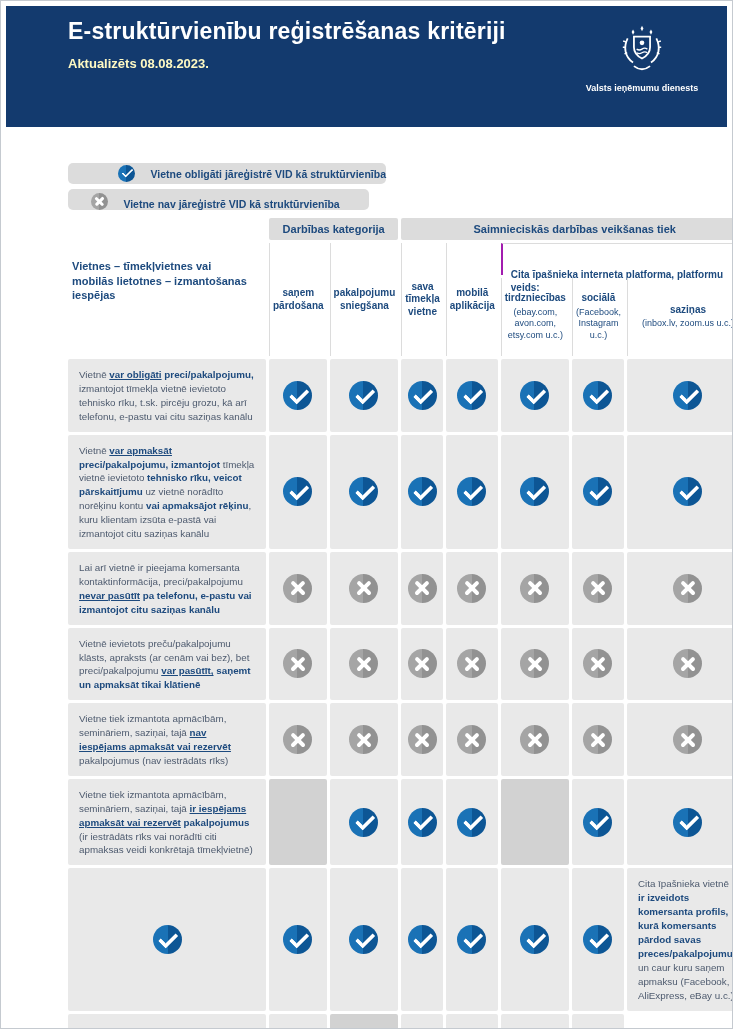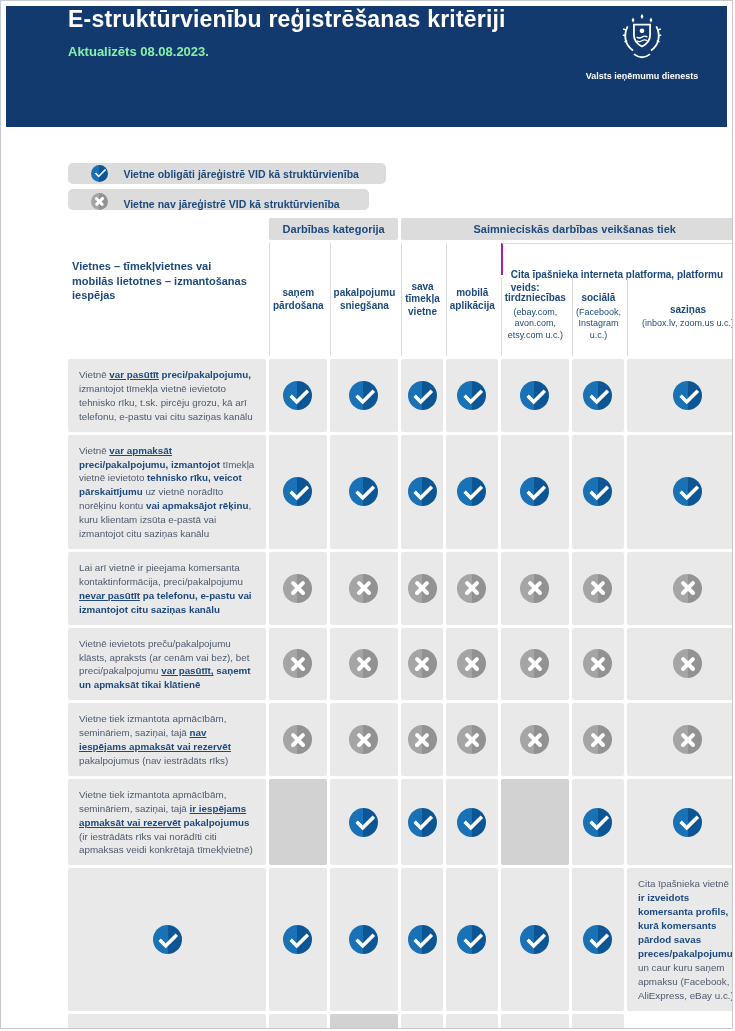--- a/index.html
+++ b/index.html
@@ -1,30 +1,30 @@
 <!DOCTYPE html>
 <html><head>
 <meta charset="utf-8">
 <style>
   html,body{margin:0;padding:0;background:#fff;}
   body{font-family:"Liberation Sans","DejaVu Sans",sans-serif;-webkit-font-smoothing:antialiased;}
   .page{position:relative;width:733px;height:1029px;border:1px solid #c5cad0;box-sizing:border-box;background:#fff;overflow:hidden;}
 
   
-  .hdr{margin:5px 5px 0 5px;height:121px;background:#133a6e;display:flex;justify-content:space-between;box-sizing:border-box;padding:0 26px 0 62px;}
+  .hdr{margin:5px 5px 0 5px;height:121px;background:#133a6e;display:flex;justify-content:space-between;box-sizing:border-box;padding:12px 26px 0 62px;}
   .hdr h1{margin:0;color:#fff;font-size:23px;line-height:1.18;font-weight:bold;letter-spacing:.2px;max-width:470px;}
-  .updated{margin-top:11px;color:#86efac;font-size:13px;font-weight:bold;}
+  .updated{margin-top:11px;color:#fef9c3;font-size:13px;font-weight:bold;}
   .logo{display:flex;flex-direction:column;align-items:center;width:118px;padding-top:6px;}
   .logo svg{display:block;}
   .logo-text{margin-top:7px;color:#fff;font-size:9px;font-weight:bold;text-align:center;line-height:1.3;}
 
   
   .legend{margin:36px 0 0 67px;}
   .legend-row{height:21px;background:#dcdcdc;border-radius:5px;display:flex;align-items:center;padding-left:23px;box-sizing:border-box;margin-bottom:5px;}
-  .legend-row-1{width:318px;}
+  .legend-row-1{width:318px;justify-content:flex-end;}
   .legend-row-2{width:301px;align-items:flex-end;}
   .legend-label{margin-left:15px;font-size:10.5px;font-weight:bold;color:#1d4a7e;}
 
   
   .mark{position:relative;display:inline-block;width:2.9em;height:2.9em;border-radius:50%;flex:0 0 auto;}
   .mark-check{background:linear-gradient(90deg,#1a72b6 0 50%,#0d5695 50% 100%);}
   .mark-cross{background:linear-gradient(90deg,#a5a5a5 0 50%,#929292 50% 100%);}
   .mark-check::after{content:"";position:absolute;left:.66em;top:.78em;width:1.42em;height:.66em;border-left:.4em solid #fff;border-bottom:.4em solid #fff;transform:rotate(-45deg);border-radius:.1em;}
   .mark-cross::before,.mark-cross::after{content:"";position:absolute;left:.55em;top:1.25em;width:1.8em;height:.42em;background:#fff;border-radius:.21em;}
   .mark-cross::before{transform:rotate(45deg);}
@@ -116,21 +116,21 @@
         <span class="sub">(Facebook, Instagram u.c.)</span>
       </div>
     <div class="colhead ch5">
         <span>tirdzniecības</span>
         <span class="sub">(ebay.com, avon.com, etsy.com u.c.)</span>
       </div>
     <div class="colhead ch7">
         <span>saziņas</span>
         <span class="sub">(inbox.lv, zoom.us u.c.)</span>
       </div>
-  <div class="cell label-cell" style="min-height: 64px;"><span>Vietnē </span><span class="b u">var pasūtīt</span><span> </span><span class="b">preci/pakalpojumu,</span><span> izmantojot tīmekļa vietnē ievietoto tehnisko rīku, t.sk. pircēju grozu, kā arī telefonu, e-pastu vai citu saziņas kanālu</span></div>
+  <div class="cell label-cell" style="min-height: 64px;"><span>Vietnē </span><span class="b u">var obligāti</span><span> </span><span class="b">preci/pakalpojumu,</span><span> izmantojot tīmekļa vietnē ievietoto tehnisko rīku, t.sk. pircēju grozu, kā arī telefonu, e-pastu vai citu saziņas kanālu</span></div>
       <div class="cell icon-cell" style="min-height: 64px;">
         <span class="mark mark-lg mark-check"></span>
       </div>
       <div class="cell icon-cell" style="min-height: 64px;">
         <span class="mark mark-lg mark-check"></span>
       </div>
       <div class="cell icon-cell" style="min-height: 64px;">
         <span class="mark mark-lg mark-check"></span>
       </div>
       <div class="cell icon-cell" style="min-height: 64px;">

